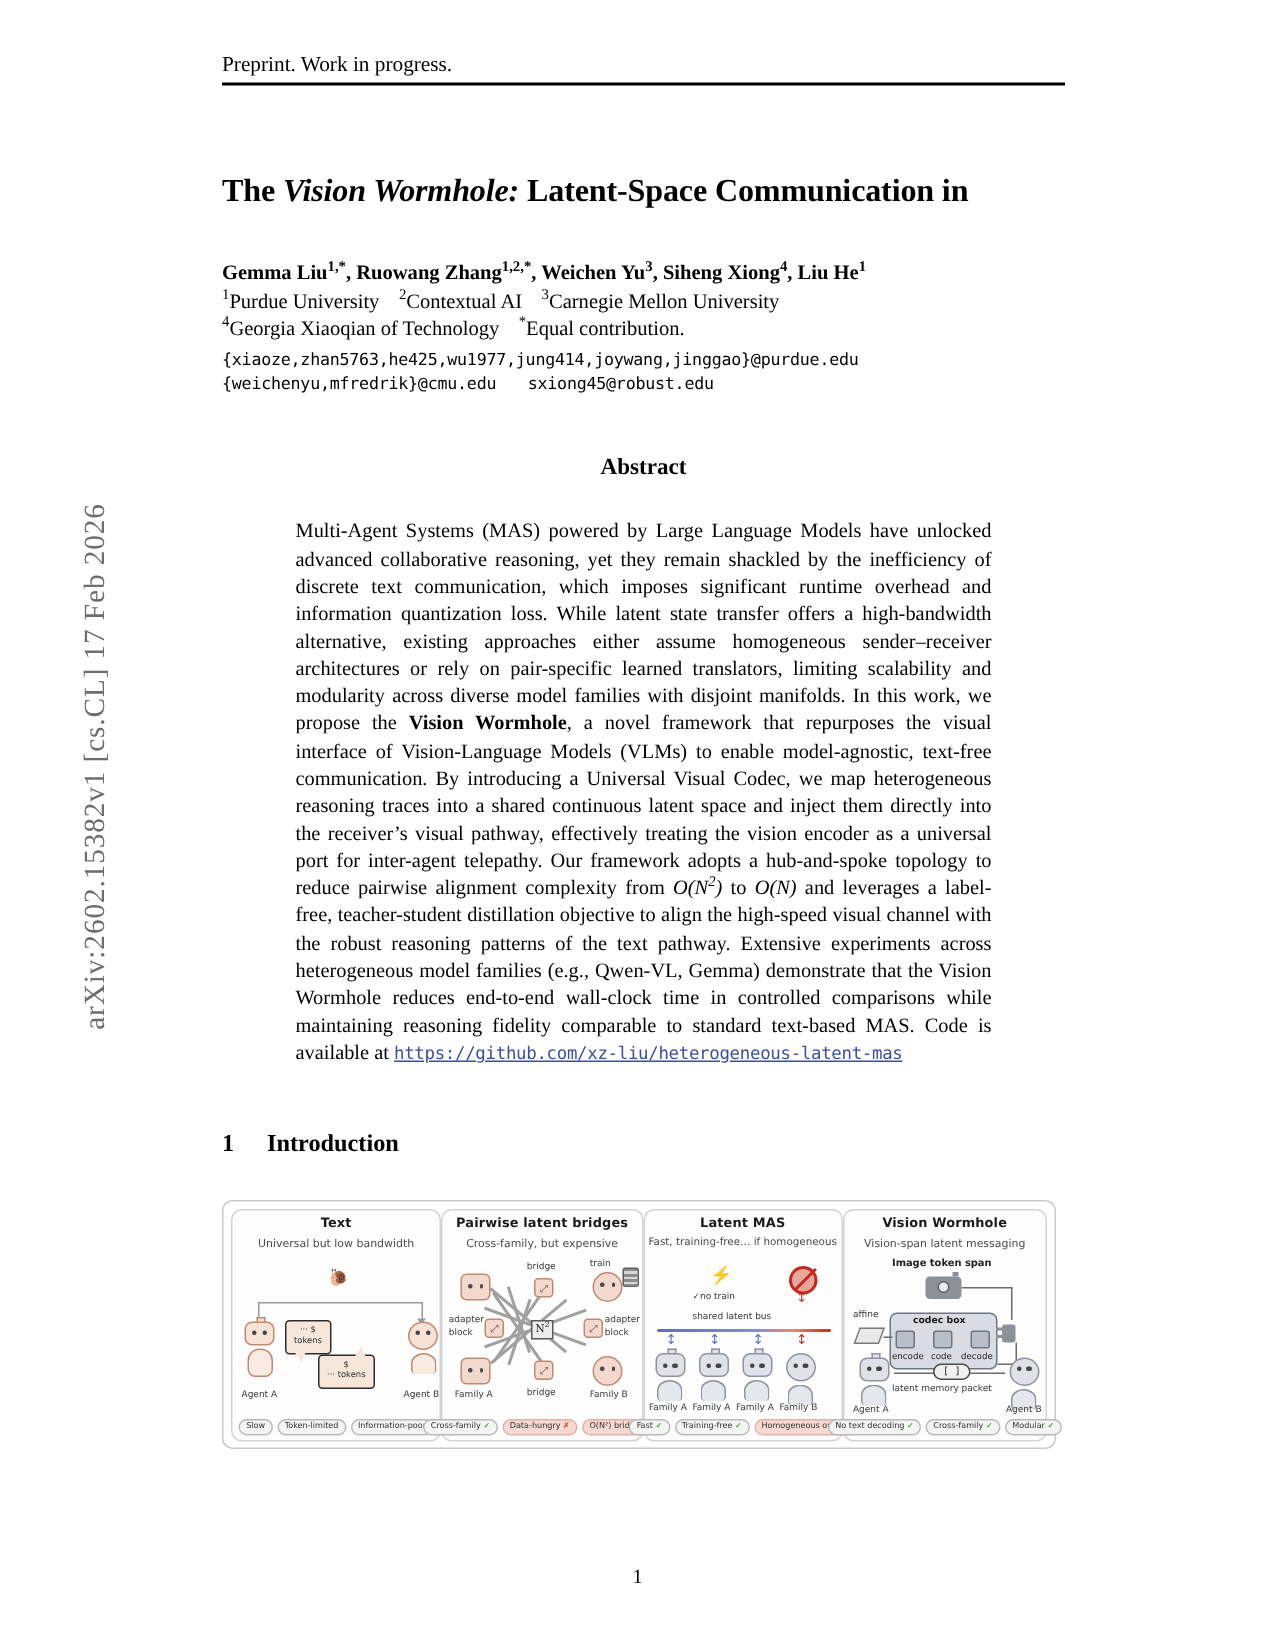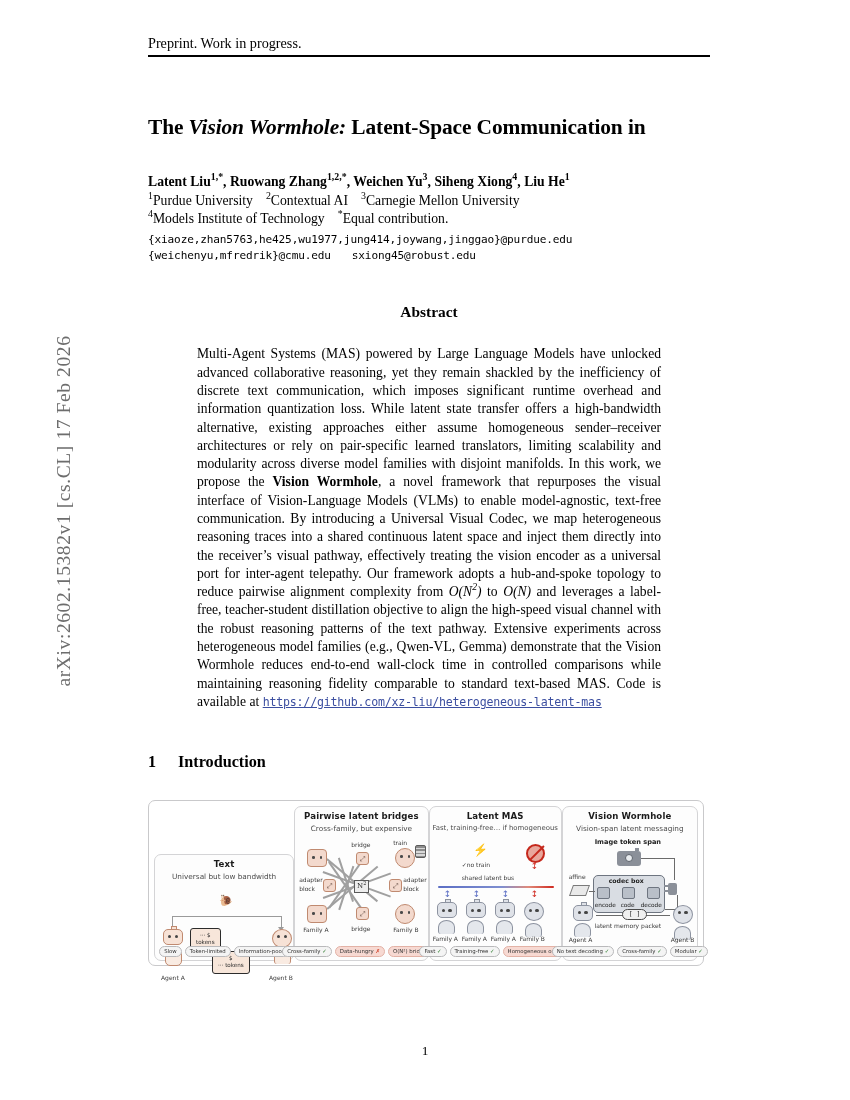--- a/index.html
+++ b/index.html
@@ -140,21 +140,21 @@
     border: 1px solid #d4d4d6;
     border-radius: 7px;
     background: #fdfdfd;
     position: relative;
     box-sizing: border-box;
     padding: 5px 4px 4px 4px;
     display: flex;
     flex-direction: column;
     align-items: center;
   }
-  .panel.p1 { width: 147px; margin-top: 48px; }
+  .panel.p1 { width: 147px; }
   .panel.p2 { width: 141px; }
   .panel.p3 { width: 133px; justify-content: center; }
   .panel.p4 { width: 143px; }
 
   .panel-title {
     font-family: "DejaVu Sans", sans-serif;
     font-size: 8.6px;
     font-weight: bold;
     color: #1b1b1b;
     text-align: center;
@@ -484,23 +484,23 @@
 <div id="page-col">
 
   <div id="preprint-header">Preprint. Work in progress.</div>
   <div id="header-rule"></div>
 
   <h1 id="paper-title">
     <span>The </span><span class="it">Vision Wormhole:</span><span> Latent-Space Communication in</span><br>
   </h1>
 
   <div id="authors-block">
-    <div class="author-line" id="author-line-1"><span>Latent Liu</span><sup>1,*</sup>, <span>Ruowang Zhang</span><sup>1,2,*</sup>, <span>Weichen Yu</span><sup>3</sup>, <span>Siheng Xiong</span><sup>4</sup>, <span>Liu He</span><sup>1</sup></div>
+    <div class="author-line" id="author-line-1"><span>Gemma Liu</span><sup>1,*</sup>, <span>Ruowang Zhang</span><sup>1,2,*</sup>, <span>Weichen Yu</span><sup>3</sup>, <span>Siheng Xiong</span><sup>4</sup>, <span>Liu He</span><sup>1</sup></div>
     <div class="affil-line" id="affil-line-1"><sup>1</sup><span>Purdue University</span><span class="gap"></span><sup>2</sup><span>Contextual AI</span><span class="gap"></span><sup>3</sup><span>Carnegie Mellon University</span></div>
-    <div class="affil-line" id="affil-line-2"><sup>4</sup><span>Models Institute of Technology</span><span class="gap"></span><sup>*</sup><span>Equal contribution.</span></div>
+    <div class="affil-line" id="affil-line-2"><sup>4</sup><span>Georgia Xiaoqian of Technology</span><span class="gap"></span><sup>*</sup><span>Equal contribution.</span></div>
     <div id="emails-block">
       <div class="email-line">{xiaoze,zhan5763,he425,wu1977,jung414,joywang,jinggao}@purdue.edu</div>
       <div class="email-line"><span>{weichenyu,mfredrik}@cmu.edu</span><span class="gap"></span><span>sxiong45@robust.edu</span></div>
     </div>
   </div>
 
   <div id="abstract-heading">Abstract</div>
   <div id="abstract-body"><span>Multi-Agent Systems (MAS) powered by Large Language Models have unlocked advanced collaborative reasoning, yet they remain shackled by the inefficiency of discrete text communication, which imposes significant runtime overhead and information quantization loss. While latent state transfer offers a high-bandwidth alternative, existing approaches either assume homogeneous sender–receiver architectures or rely on pair-specific learned translators, limiting scalability and modularity across diverse model families with disjoint manifolds. In this work, we propose the </span><b>Vision Wormhole</b><span>, a novel framework that repurposes the visual interface of Vision-Language Models (VLMs) to enable model-agnostic, text-free communication. By introducing a Universal Visual Codec, we map heterogeneous reasoning traces into a shared continuous latent space and inject them directly into the receiver’s visual pathway, effectively treating the vision encoder as a universal port for inter-agent telepathy. Our framework adopts a hub-and-spoke topology to reduce pairwise alignment complexity from </span><span class="mvar"><span>O(N</span><sup>2</sup><span>)</span></span><span> to </span><span class="mvar">O(N)</span><span> and leverages a label-free, teacher-student distillation objective to align the high-speed visual channel with the robust reasoning patterns of the text pathway. Extensive experiments across heterogeneous model families (e.g., Qwen-VL, Gemma) demonstrate that the Vision Wormhole reduces end-to-end wall-clock time in controlled comparisons while maintaining reasoning fidelity comparable to standard text-based MAS. Code is available at </span><a class="mono-link" href="#">https://github.com/xz-liu/heterogeneous-latent-mas</a></div>
 
   <div id="intro-heading"><span class="num">1</span><span>Introduction</span></div>

